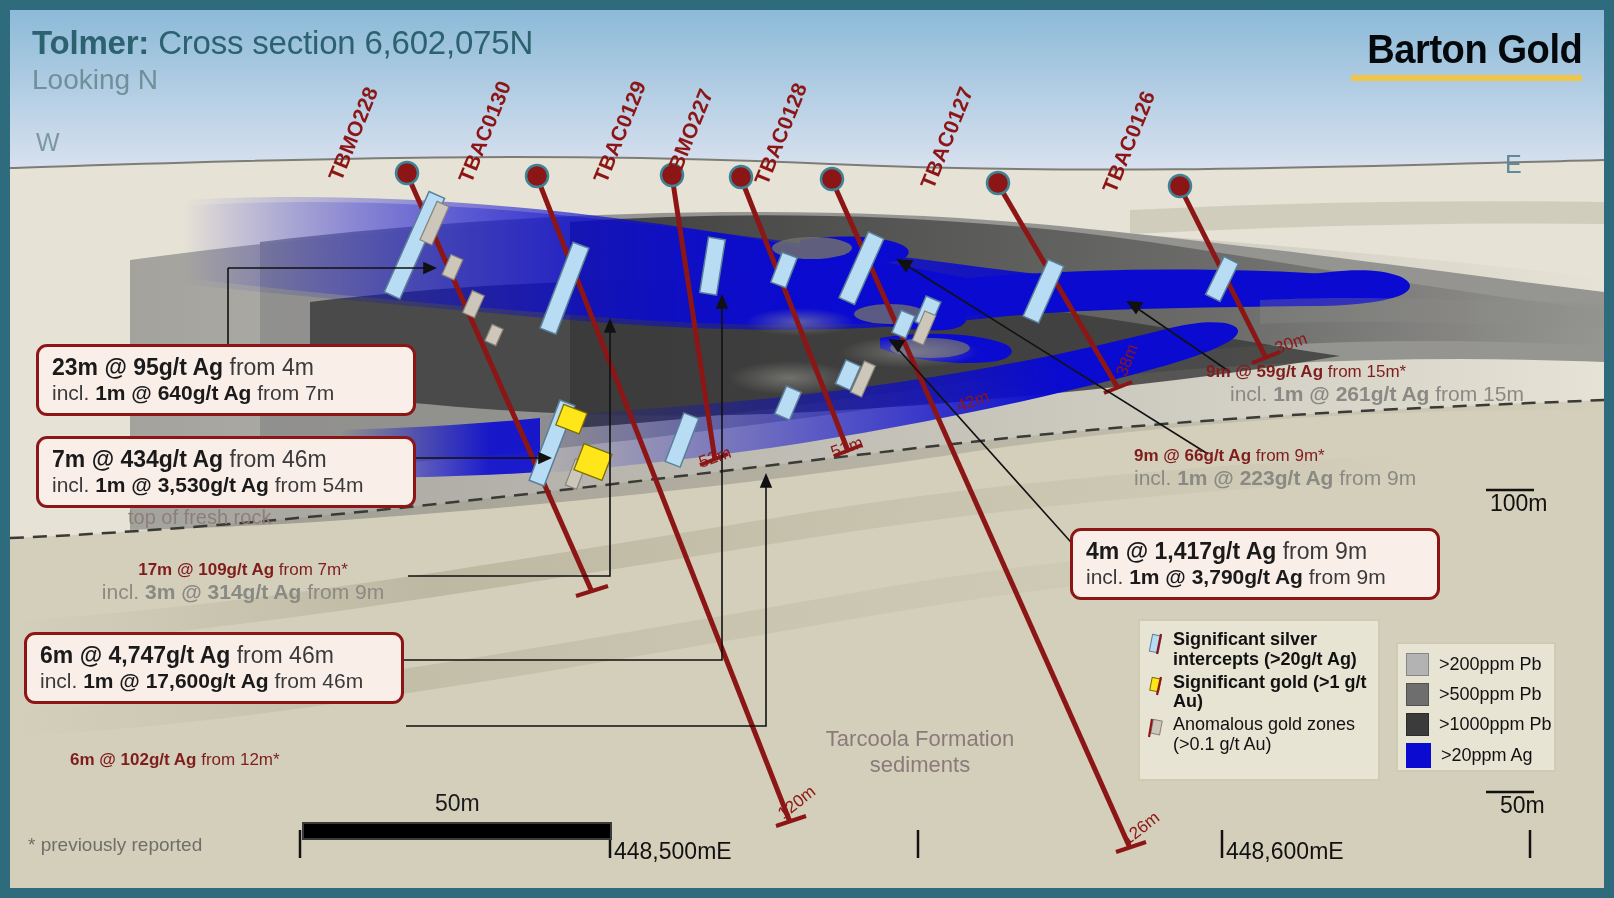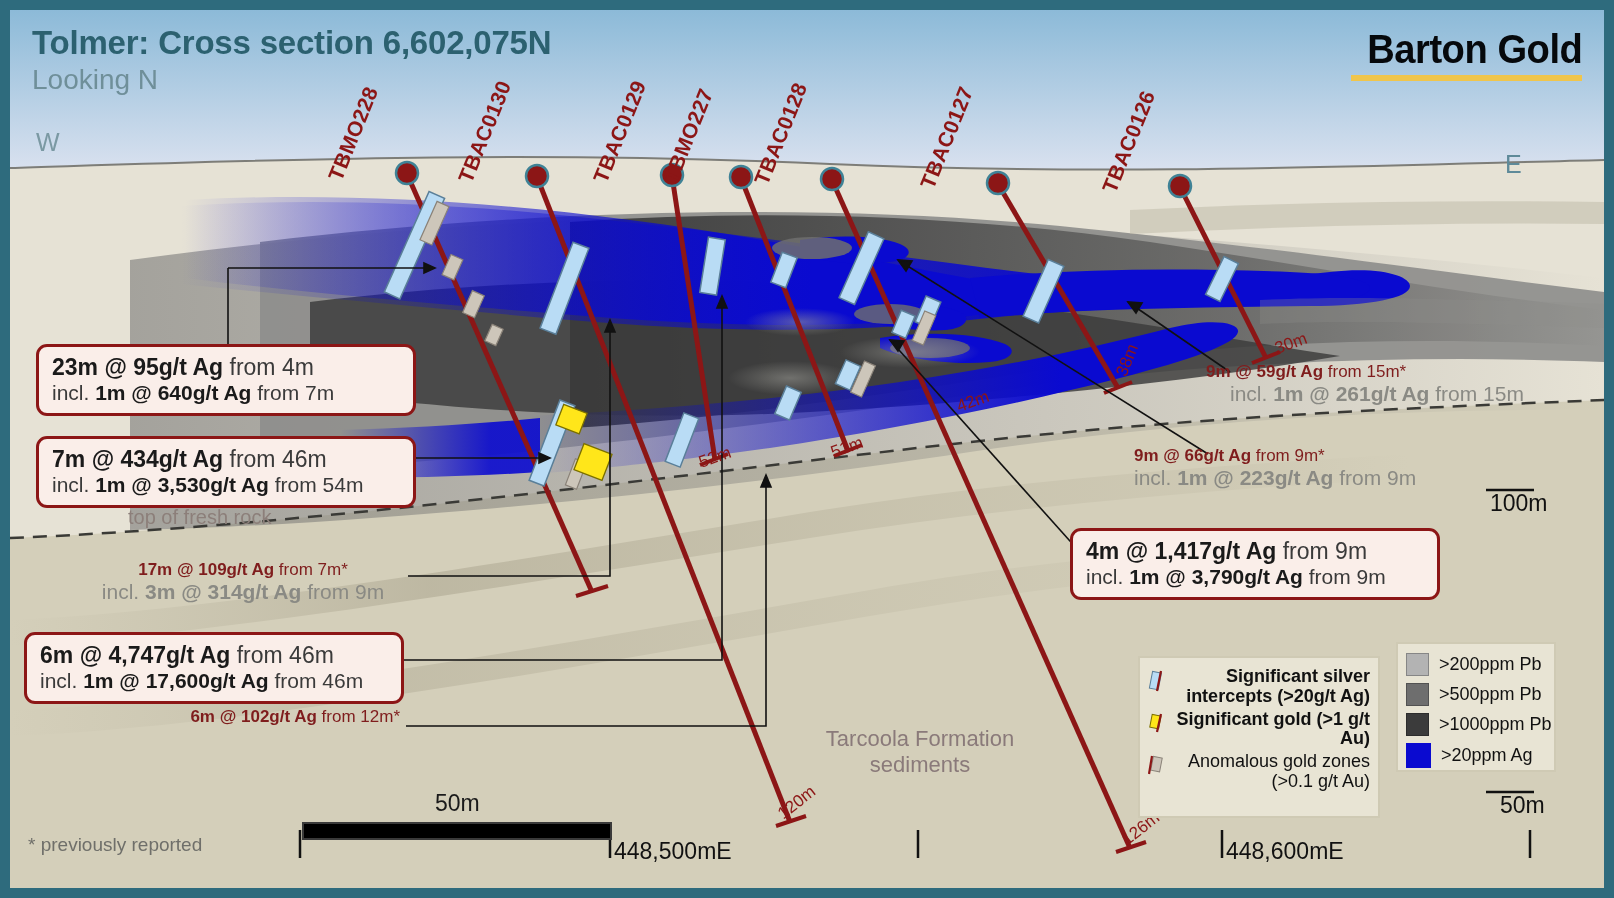--- a/index.html
+++ b/index.html
@@ -12,21 +12,21 @@
   #inner{
     position:absolute;left:10px;top:10px;width:1594px;height:878px;overflow:hidden;
     background:#e3e0d2;
   }
   svg.layer{position:absolute;left:0;top:0;width:1594px;height:878px;}
 
   
   .title-wrap{position:absolute;left:22px;top:14px;z-index:30;pointer-events:none;}
   .title-line1{font-size:33px;color:#2c6170;letter-spacing:-0.2px;white-space:nowrap;}
   .title-line1 b{font-weight:bold;}
-  .title-line1 span.reg{font-weight:bold;}
+  .title-line1 span.reg{font-weight:normal;}
   .title-line2{font-size:28px;color:#6f8f99;margin-top:2px;}
   .compass-w{position:absolute;left:26px;top:118px;font-size:25px;color:#7b99a3;z-index:30;}
   .compass-e{position:absolute;left:1495px;top:140px;font-size:25px;color:#5e8a99;z-index:30;}
 
   .logo{position:absolute;right:22px;top:16px;z-index:30;text-align:right;}
   .logo-text{font-size:41px;font-weight:bold;color:#06090c;letter-spacing:-0.5px;
              font-family:"Liberation Sans", sans-serif;transform:scaleX(0.93);transform-origin:right center;}
   .logo-rule{height:6px;background:#f0c54b;margin-top:2px;width:100%;}
 
   
@@ -59,21 +59,21 @@
 
   .tfr{position:absolute;z-index:24;font-size:20px;color:#8c7f7a;white-space:nowrap;}
   .formation{position:absolute;z-index:24;font-size:22px;color:#8a7a7a;text-align:center;line-height:1.18;}
   .prevrep{position:absolute;z-index:24;font-size:19px;color:#6f6f6a;}
 
   
   .legend{
     position:absolute;z-index:29;background:#e8e4d4;border:2px solid #cfcab4;
     box-sizing:border-box;
   }
-  #legend-symbols{left:1128px;top:646px;width:242px;height:162px;padding:9px 8px 6px 8px;text-align:right;}
+  #legend-symbols{left:1128px;top:609px;width:242px;height:162px;padding:9px 8px 6px 8px;}
   #legend-colors{left:1386px;top:632px;width:160px;height:130px;padding:9px 8px;}
   .lg-row{display:flex;align-items:flex-start;margin-bottom:3px;}
   .lg-sym{width:20px;flex:0 0 20px;margin-right:5px;margin-top:2px;}
   .lg-txt{font-size:18px;color:#111;line-height:1.1;}
   .lg-txt.b{font-weight:bold;}
   .lg-crow{display:flex;align-items:center;margin-bottom:7px;}
   .swatch{width:21px;height:21px;flex:0 0 21px;margin-right:10px;border:1px solid rgba(0,0,0,.25);}
   .swatch.ag{border:2px solid #0a0ad0;}
   .lg-clabel{font-size:18px;color:#111;white-space:nowrap;}
 
@@ -341,21 +341,21 @@
     <div class="callout" style="left:1060px;top:518px;width:370px;">
       <div class="l1"><b>4m @ 1,417g/t Ag</b><span class="lt"> from 9m</span></div>
       <div class="l2"><span class="lt">incl. </span><b>1m @ 3,790g/t Ag</b><span class="lt"> from 9m</span></div>
     </div>
 
     <div class="plainnote" style="left:68px;top:550px;text-align:center;width:330px;">
       <div class="l1"><b>17m @ 109g/t Ag</b><span> from 7m*</span></div>
       <div class="l2"><span>incl. </span><b>3m @ 314g/t Ag</b><span> from 9m</span></div>
     </div>
 
-    <div class="plainnote" style="left:60px;top:697px;text-align:right;width:330px;">
+    <div class="plainnote" style="left:60px;top:740px;text-align:left;width:330px;">
       <div class="l1"><b>6m @ 102g/t Ag</b><span> from 12m*</span></div>
     </div>
 
     <div class="plainnote" style="left:1196px;top:352px;">
       <div class="l1"><b>9m @ 59g/t Ag</b><span> from 15m*</span></div>
       <div class="l2" style="padding-left:24px;"><span>incl. </span><b>1m @ 261g/t Ag</b><span> from 15m</span></div>
     </div>
 
     <div class="plainnote" style="left:1124px;top:436px;">
       <div class="l1"><b>9m @ 66g/t Ag</b><span> from 9m*</span></div>

